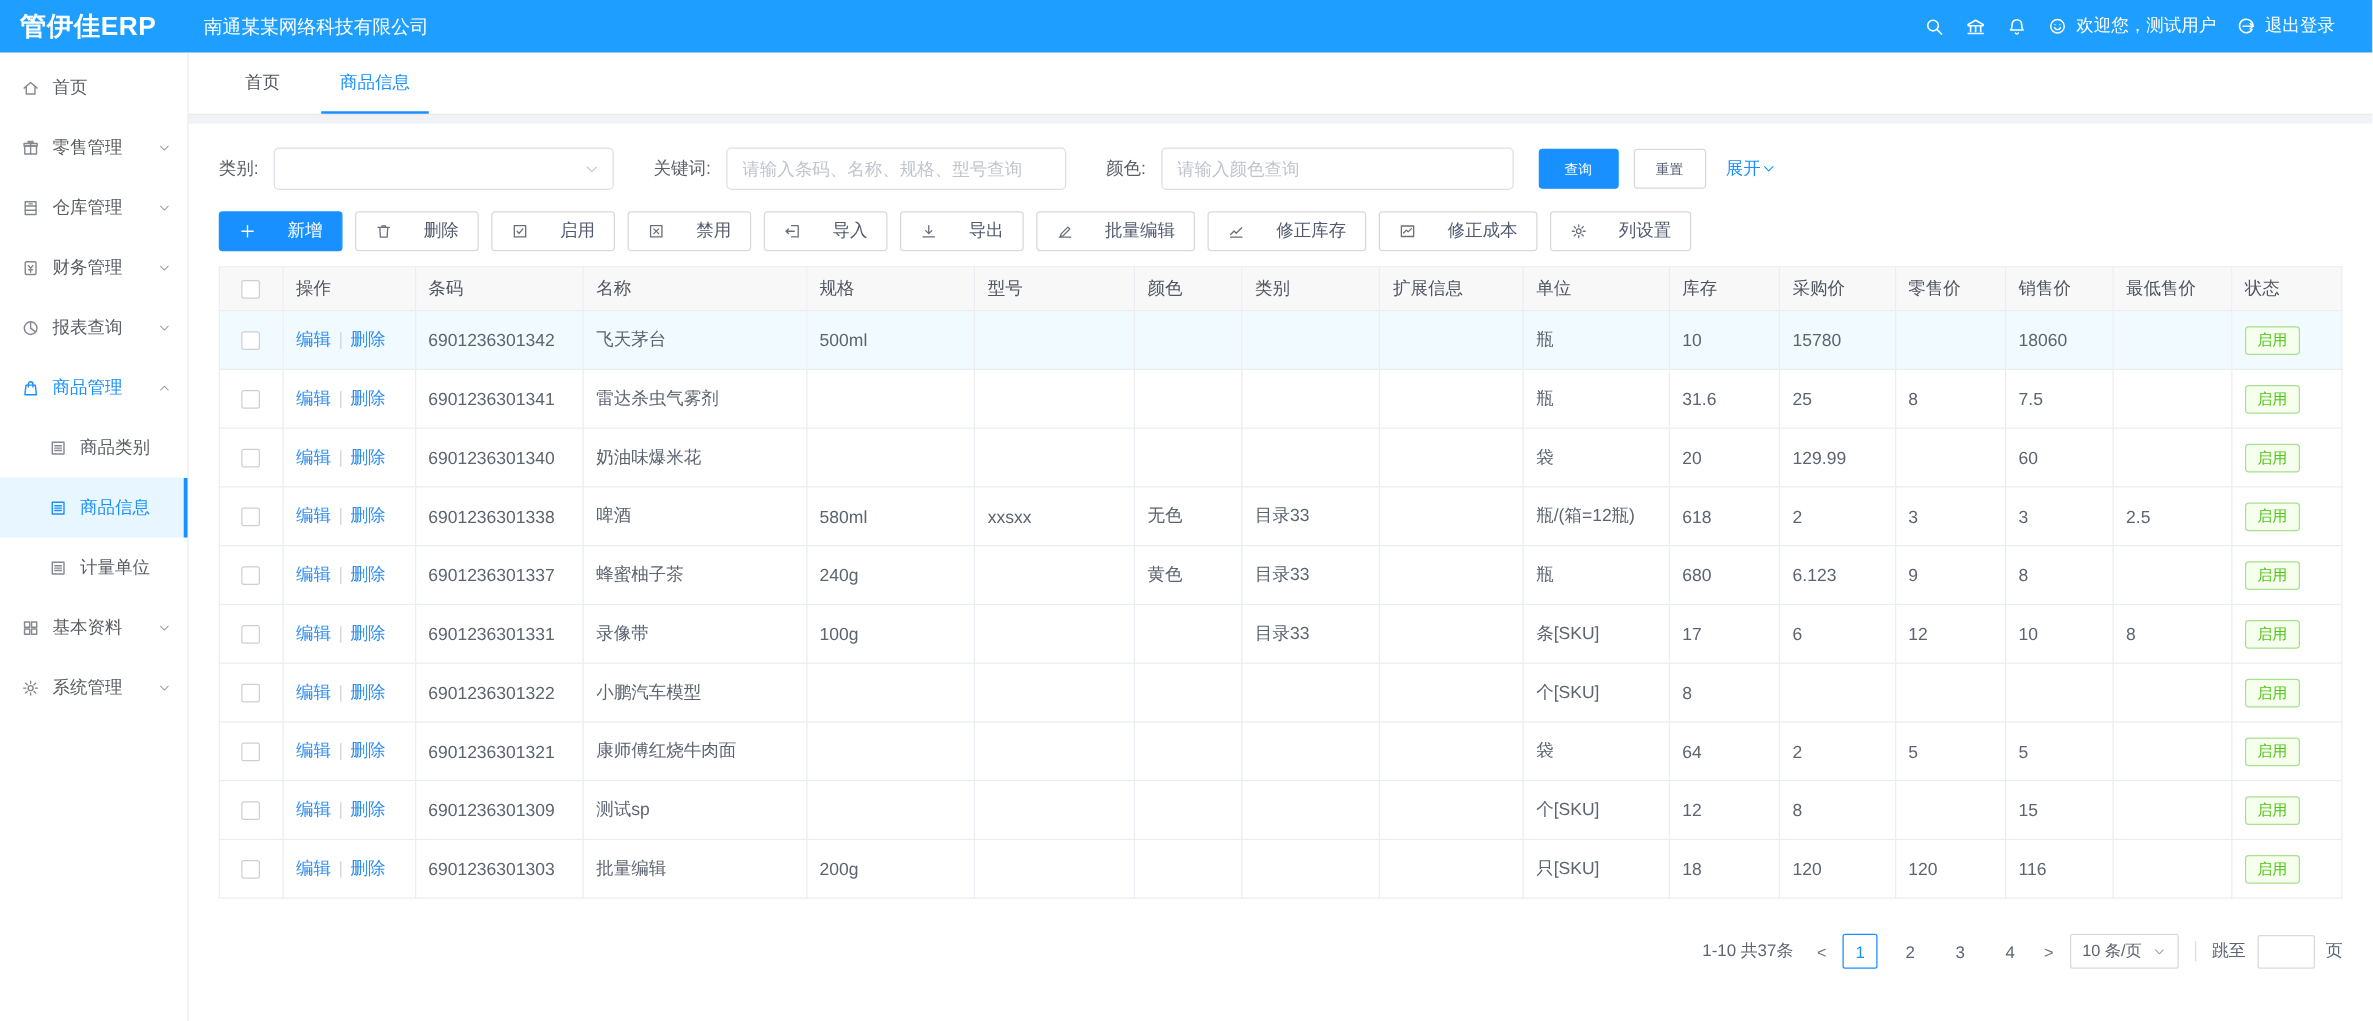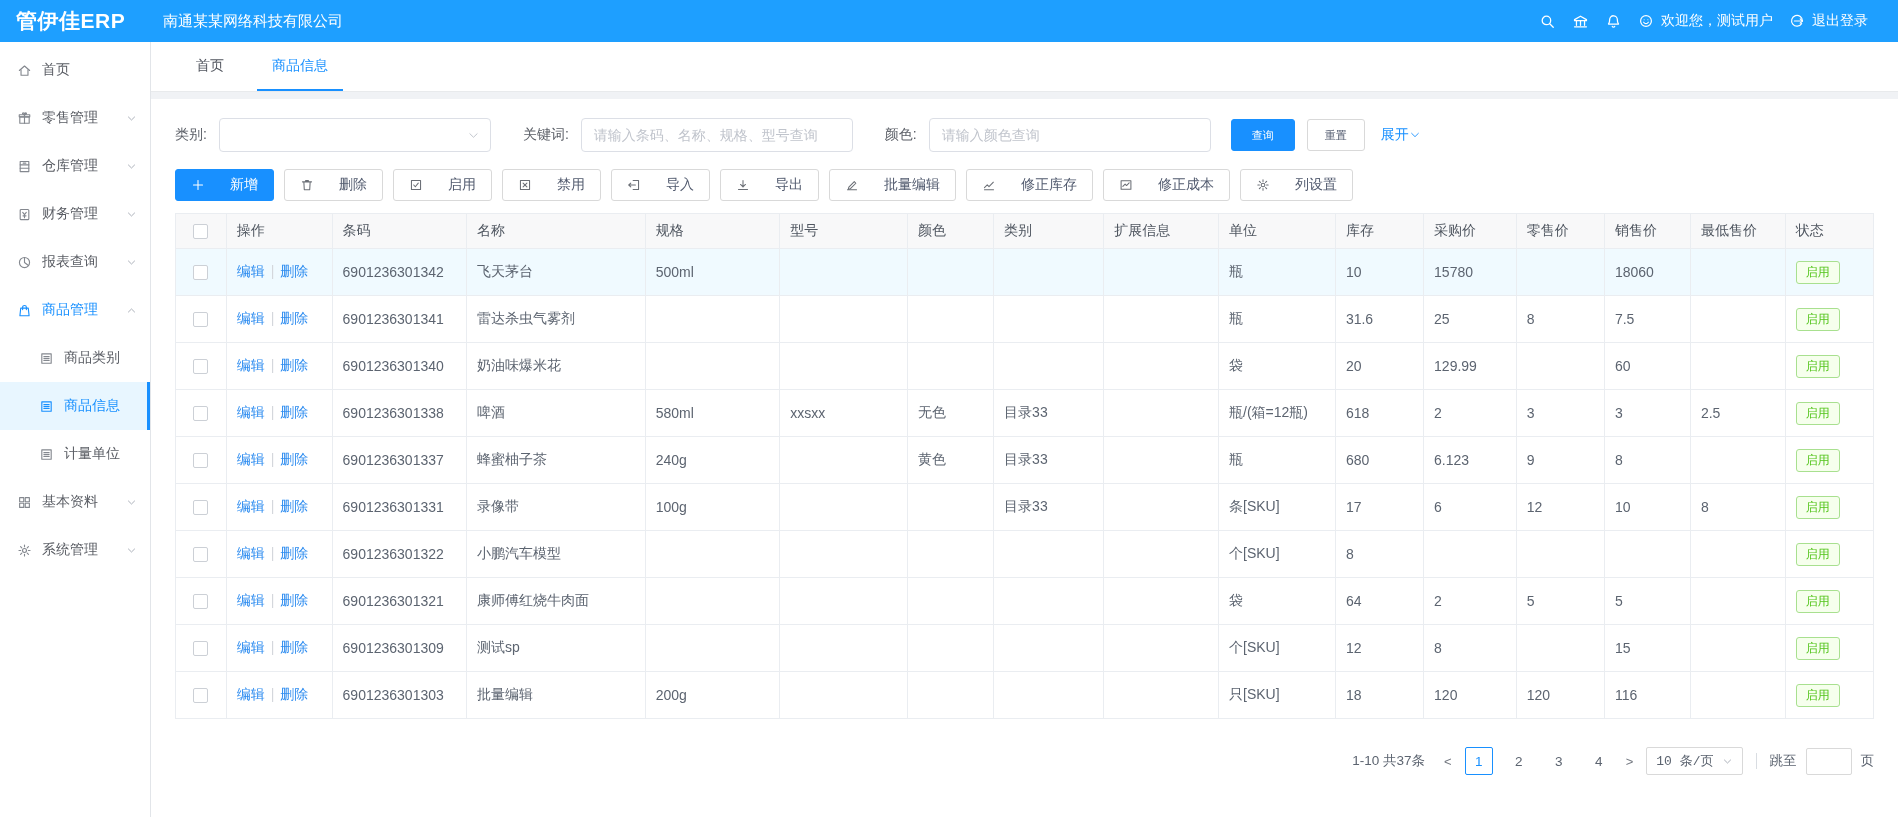--- a/index.html
+++ b/index.html
@@ -75,21 +75,21 @@
 .lnk-sep { color:#d4d7dc; margin:0 6px; }
 .badge { display:inline-block; padding:2px 9px; font-size:12px; line-height:17px; color:var(--green); background:#f6ffed; border:1px solid #a8e08f; border-radius:3px; }
 
 
 .pagination { margin-top:28px; display:flex; align-items:center; justify-content:flex-end; gap:9px; font-size:13.5px; color:#5c6470; }
 .pg-summary { margin-right:6px; }
 .pg-arrow { color:#737880; cursor:pointer; padding:0 4px; font-size:13px; }
 .pg-pages { display:inline-flex; gap:12px; align-items:center; }
 .pg-num { min-width:28px; height:28px; display:inline-flex; align-items:center; justify-content:center; cursor:pointer; border:1px solid transparent; border-radius:2px; }
 .pg-num.active { border-color:var(--accent); color:var(--accent); background:#fff; }
-.pg-size { display:inline-flex; align-items:center; gap:8px; height:28px; border:1px solid #d9d9d9; border-radius:2px; padding:0 9px; font-size:13px; cursor:pointer; color:#5c6470;font-family:Liberation Mono, monospace; }
+.pg-size { display:inline-flex; align-items:center; gap:8px; height:28px; border:1px solid #d9d9d9; border-radius:2px; padding:0 9px; font-size:13px; cursor:pointer; color:#5c6470; }
 .pg-size svg { width:11px; height:11px; color:#9aa0ab; }
 .pg-divider { width:1px; height:16px; background:#d9dde2; margin:0 4px; }
 .pg-jump { width:46px; height:27px; border:1px solid #d9d9d9; border-radius:2px; outline:none; padding:0 6px; font-family:inherit; font-size:13px; }
 </style>
 </head>
 <body>
 
 <div class="app">
 
   <header class="topbar">

